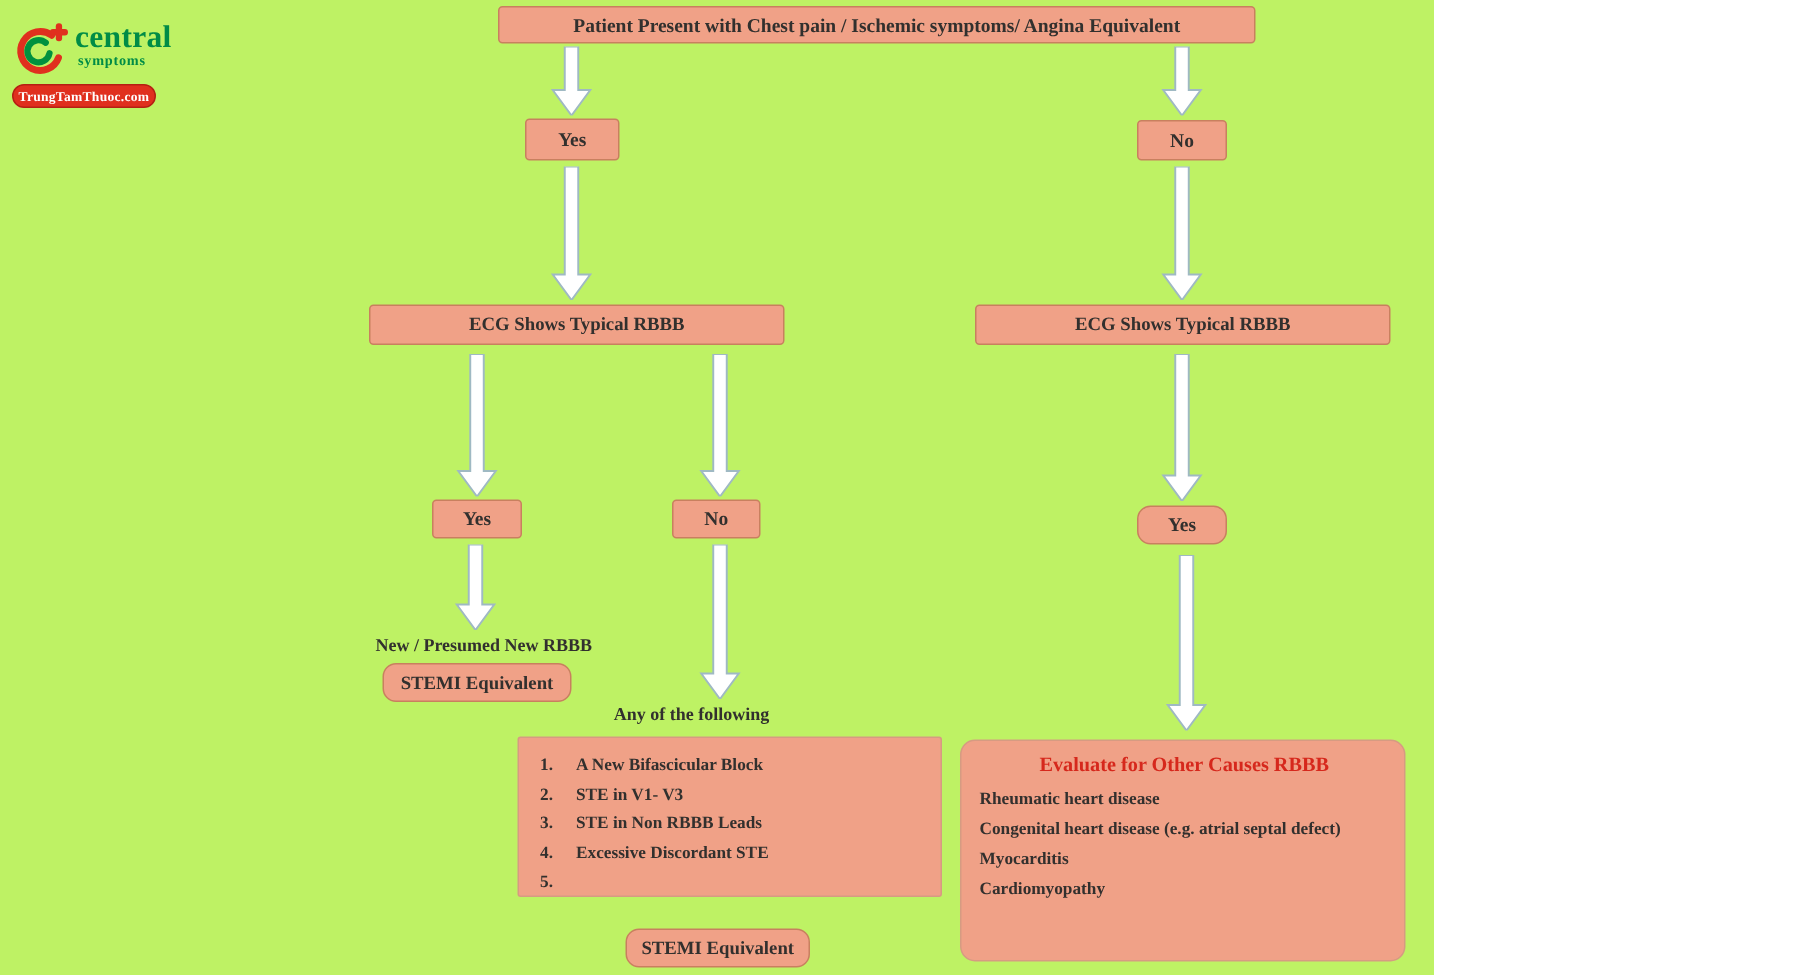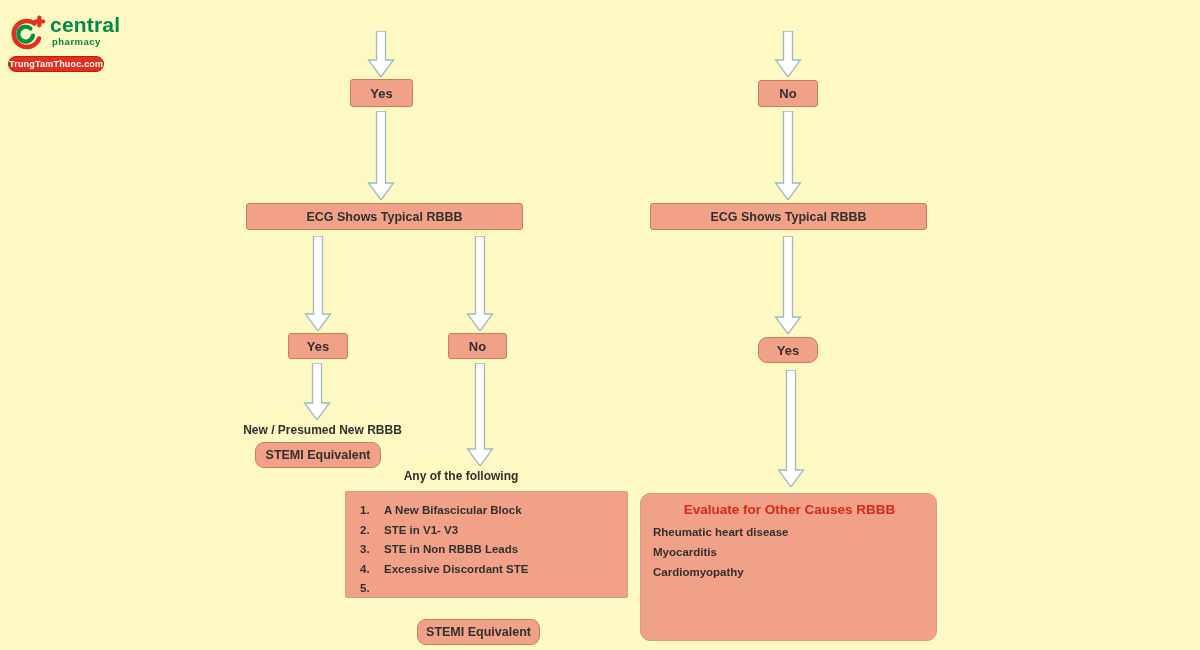--- a/index.html
+++ b/index.html
@@ -6,22 +6,22 @@
     --fill:#f0a187;
     --border:#c8805f;
     --arrow:#9fb9c3;
     --text:#32302e;
     --red:#d6281c;
     --logo-green:#008c46;
     --logo-red:#e0301e;
   }
   html,body{margin:0;padding:0;background:#ffffff;}
   .canvas{
-    position:relative;width:1200px;height:650px;background:#fef9c3;
-    font-family:Liberation Sans, sans-serif;overflow:hidden;
+    position:relative;width:956px;height:650px;background:#bef264;
+    font-family:Liberation Serif, serif;overflow:hidden;
     color:var(--text);
   }
   .box{
     position:absolute;background:var(--fill);border:1.5px solid var(--border);
     display:flex;align-items:center;justify-content:center;
     font-weight:bold;color:var(--text);box-sizing:border-box;border-radius:3px;
   }
   .rounded{border-radius:9px;}
   .note{
     position:absolute;font-weight:bold;color:var(--text);text-align:center;
@@ -68,26 +68,27 @@
       <span class="logo-mark">
         <svg width="38" height="38" viewBox="0 0 38 38">
           <path d="M26.5,9.5 A13,13 0 1 0 31,24.5" fill="none" stroke="#e0301e" stroke-width="4.6" stroke-linecap="round"></path>
           <path d="M22.5,14.5 A7.4,7.4 0 1 0 25,21.5" fill="none" stroke="#00913f" stroke-width="4.2" stroke-linecap="round"></path>
           <rect x="29.2" y="1.5" width="4.2" height="12" rx="2" fill="#e0301e"></rect>
           <rect x="25.3" y="5.4" width="12" height="4.2" rx="2" fill="#e0301e"></rect>
         </svg>
       </span>
       <span class="logo-words">
         <div class="logo-brand">central</div>
-        <div class="logo-tagline">pharmacy</div>
+        <div class="logo-tagline">symptoms</div>
       </span>
     </div>
     <div class="logo-badge">TrungTamThuoc.com</div>
   </div>
 
+  <div class="box" style="left:332px;top:4px;width:505px;height:25px;font-size:13px;">Patient Present with Chest pain / Ischemic symptoms/ Angina Equivalent</div>
 
   <div class="flow-arrow" style="left:367px;top:31px;height:46px;">
       <svg width="28" height="46" viewBox="0 0 28 46">
         <polygon points="9.5,0 9.5,29 1.5,29 14,46 26.5,29 18.5,29 18.5,0" fill="#ffffff" stroke="#9fb9c3" stroke-width="1.3"></polygon>
       </svg>
     </div>
   <div class="flow-arrow" style="left:774px;top:31px;height:46px;">
       <svg width="28" height="46" viewBox="0 0 28 46">
         <polygon points="9.5,0 9.5,29 1.5,29 14,46 26.5,29 18.5,29 18.5,0" fill="#ffffff" stroke="#9fb9c3" stroke-width="1.3"></polygon>
       </svg>
@@ -166,17 +167,18 @@
     </div>
     <div class="criteria-row">
       <span class="criteria-num">5.</span>
     </div>
   </div>
   <div class="box rounded" style="left:417px;top:619px;width:123px;height:26px;font-size:12.5px;">STEMI Equivalent</div>
 
   <div class="evaluate-box" style="left:640px;top:493px;width:297px;height:148px;">
     <div class="evaluate-title">Evaluate for Other Causes RBBB</div>
     <div class="cause-row">Rheumatic heart disease</div>
+    <div class="cause-row">Congenital heart disease (e.g. atrial septal defect)</div>
     <div class="cause-row">Myocarditis</div>
     <div class="cause-row">Cardiomyopathy</div>
   </div>
 
 </div>
 
 </body></html>

